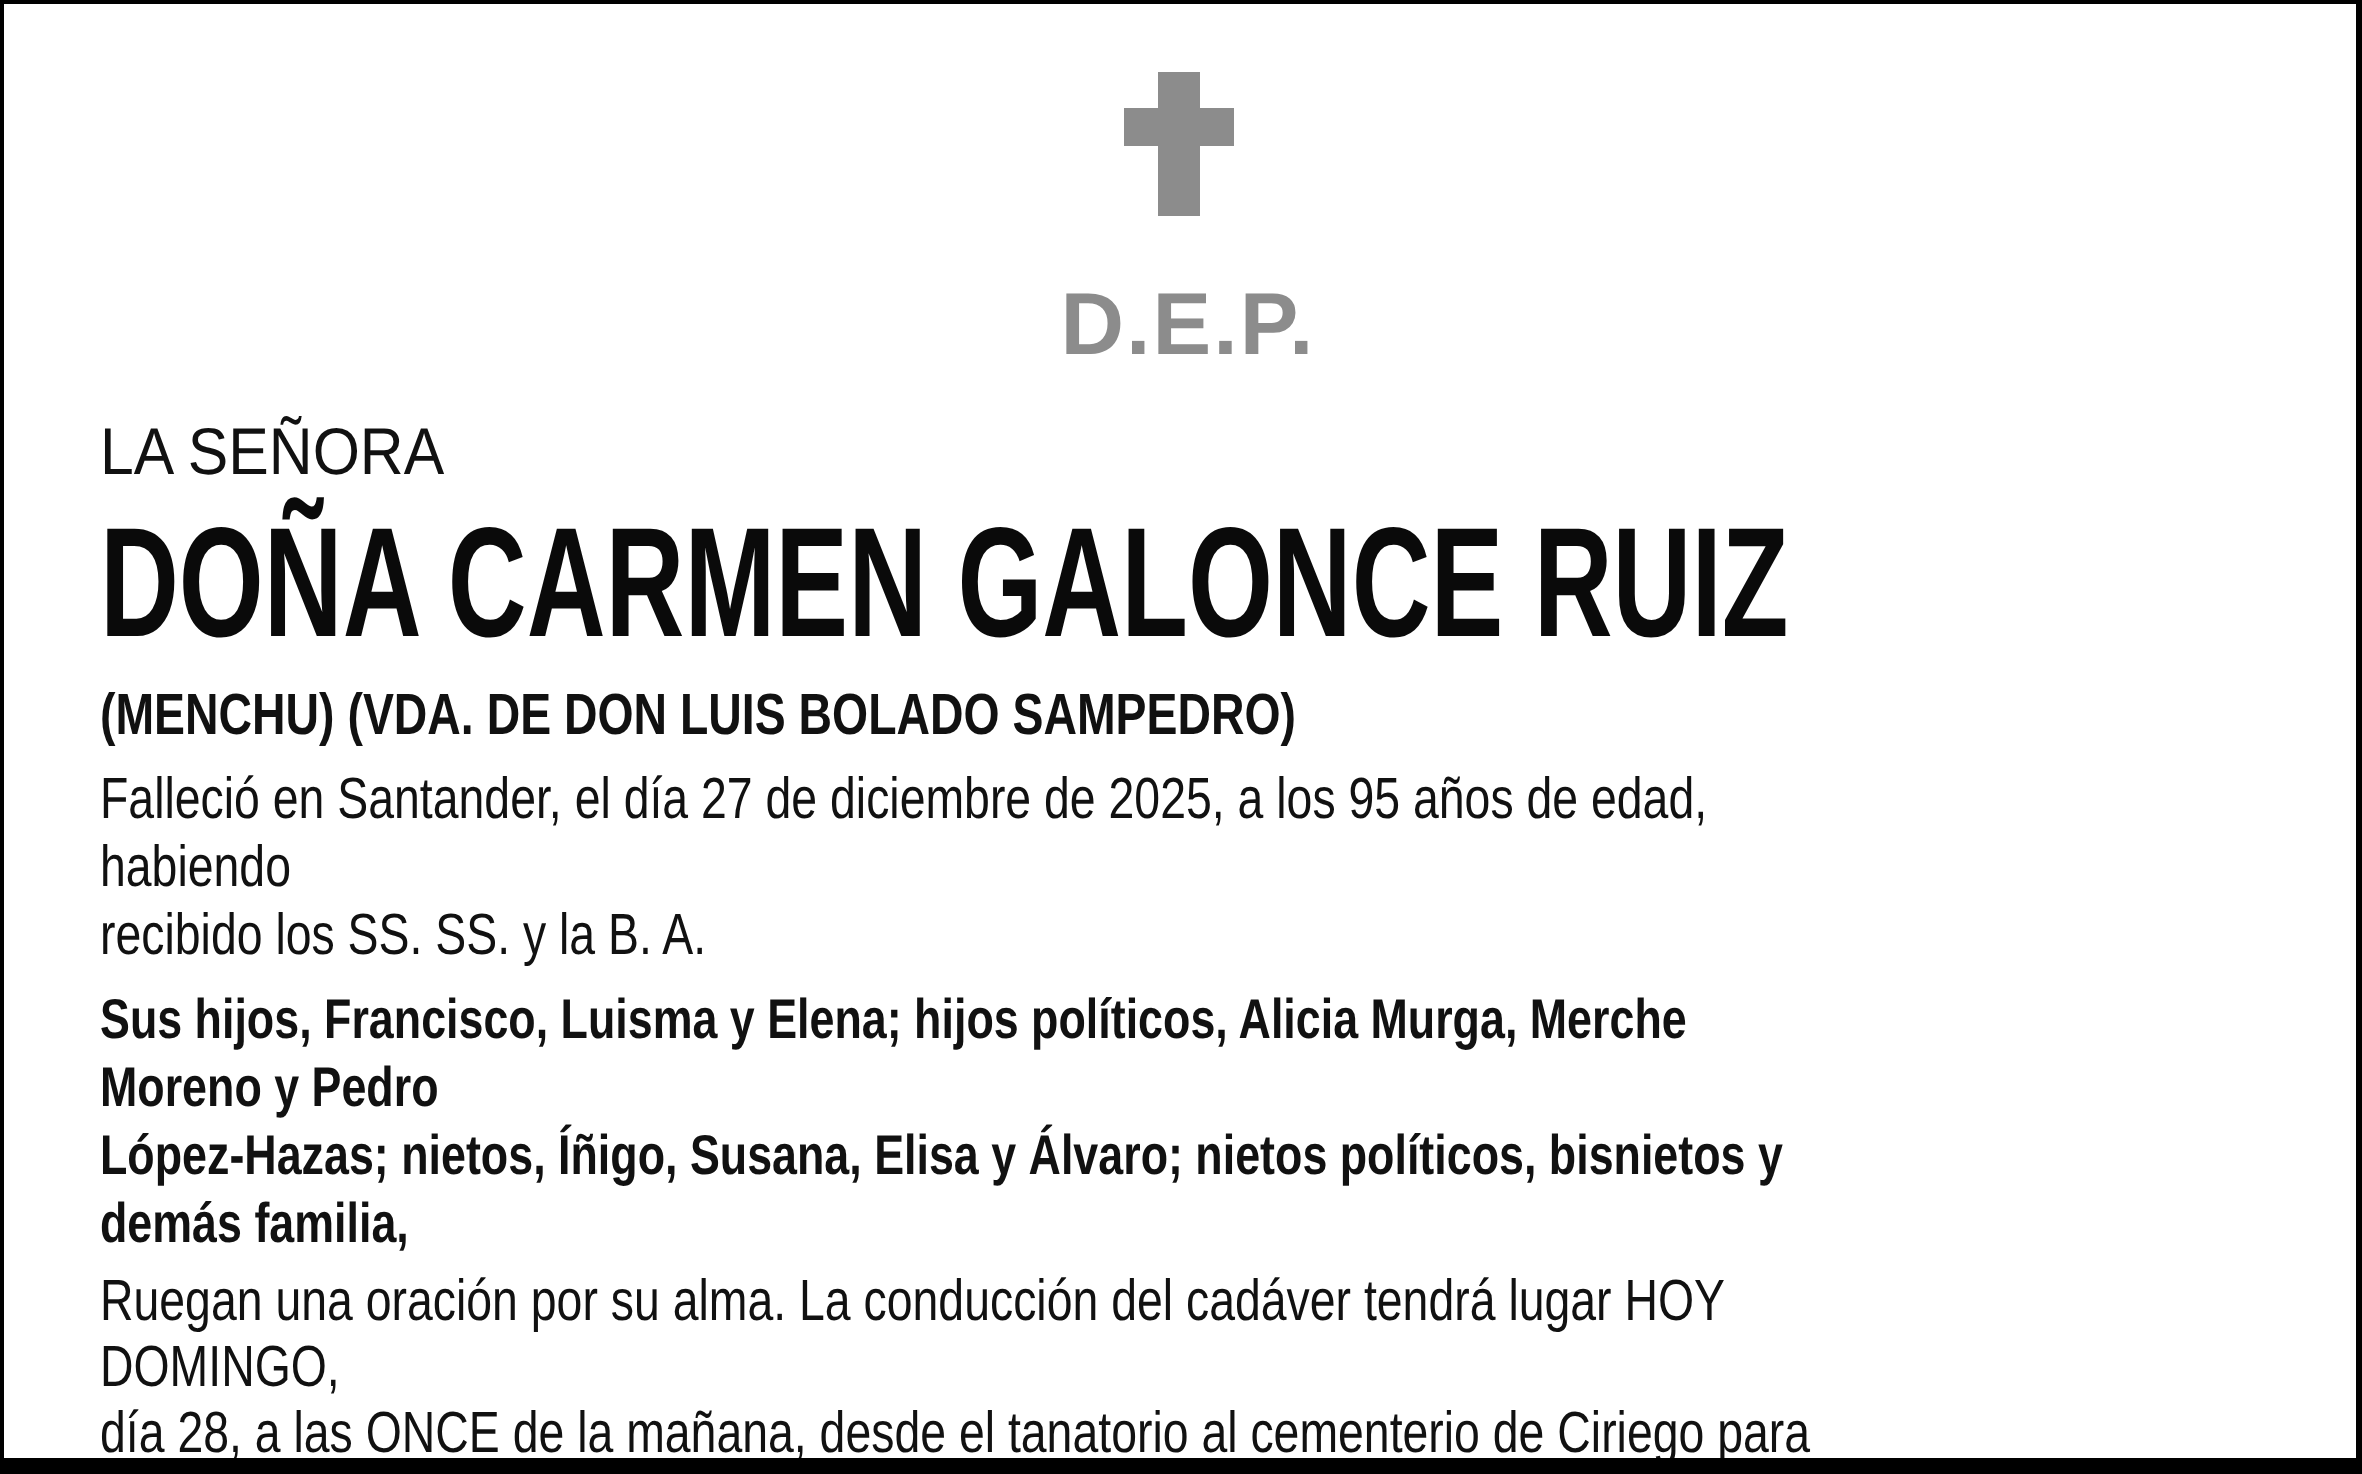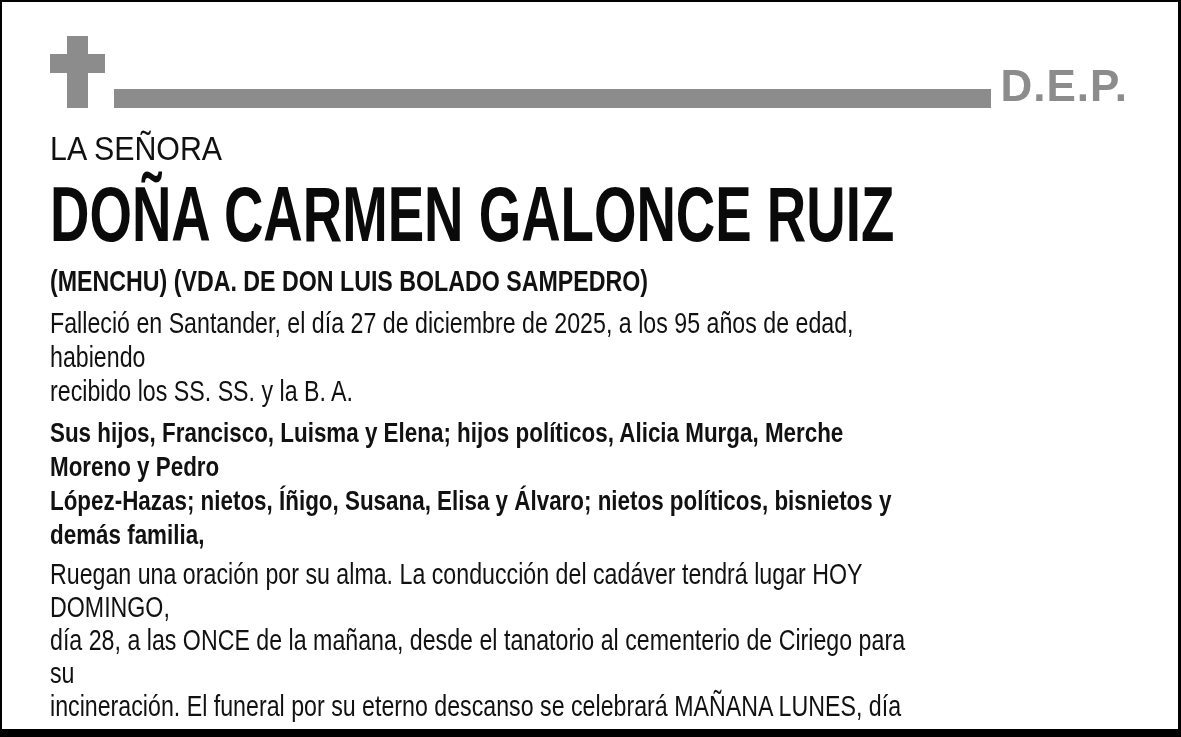--- a/index.html
+++ b/index.html
@@ -11,21 +11,21 @@
     background: #ffffff;
     border: solid #000000;
     border-width: 2px 3px 8px 2px;
     padding: 34px 50px 0 48px;
     font-family: "Liberation Sans", sans-serif;
     color: #111111;
     overflow: hidden;
   }
 
   
-  .header { display: flex; align-items: flex-end; }
+  .header { display: flex; align-items: center; flex-direction: column; }
   .cross { position: relative; width: 55px; height: 72px; flex: 0 0 auto; }
   .cross .v { position: absolute; left: 17px; top: 0; width: 21px; height: 72px; background: #8c8c8c; }
   .cross .h { position: absolute; left: 0; top: 18px; width: 55px; height: 19px; background: #8c8c8c; }
   .rule { flex: 1 1 auto; height: 19px; background: #8c8c8c; margin: 18px 0 0 9px; }
   .dep {
     flex: 0 0 auto;
     margin-left: 10px;
     margin-top: -4px;
     font-size: 44px;
     line-height: 44px;

